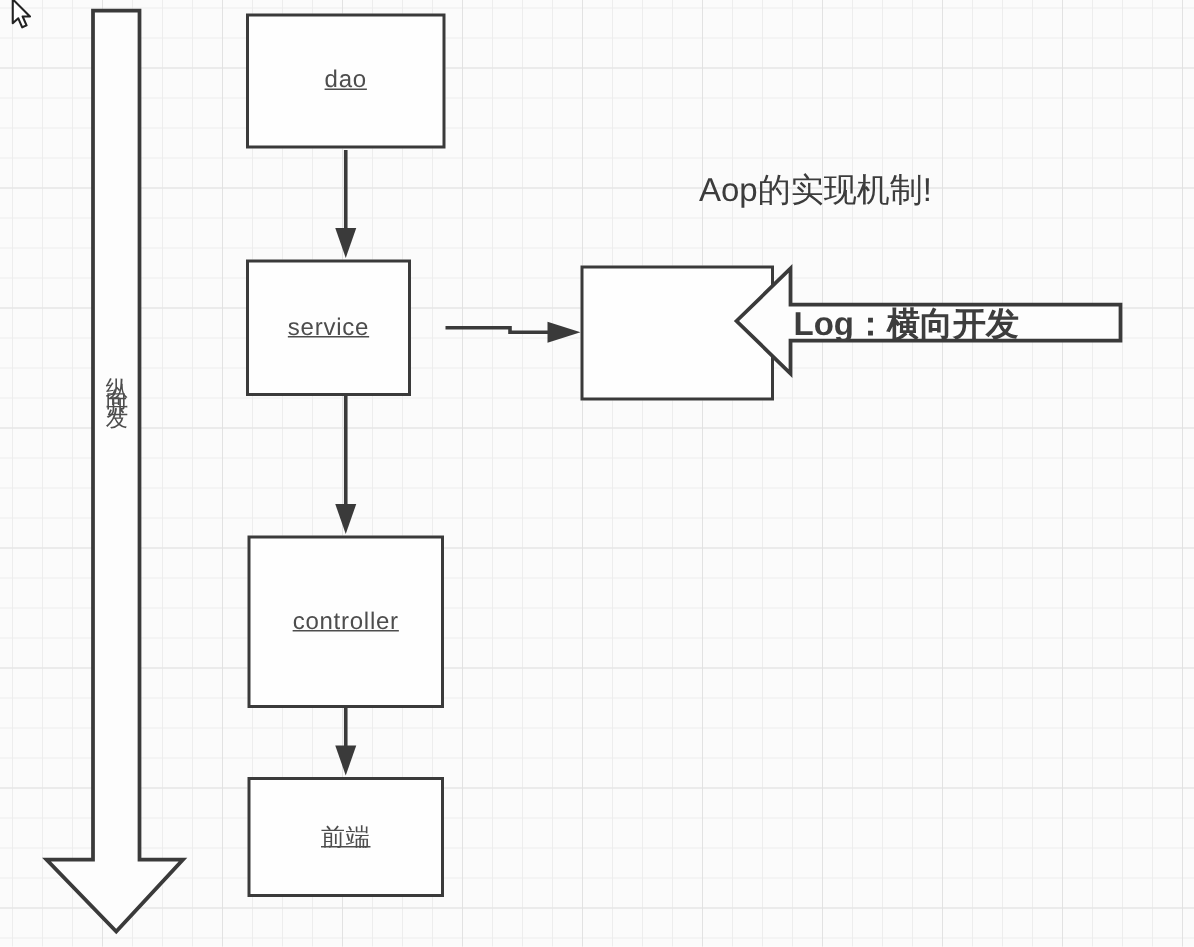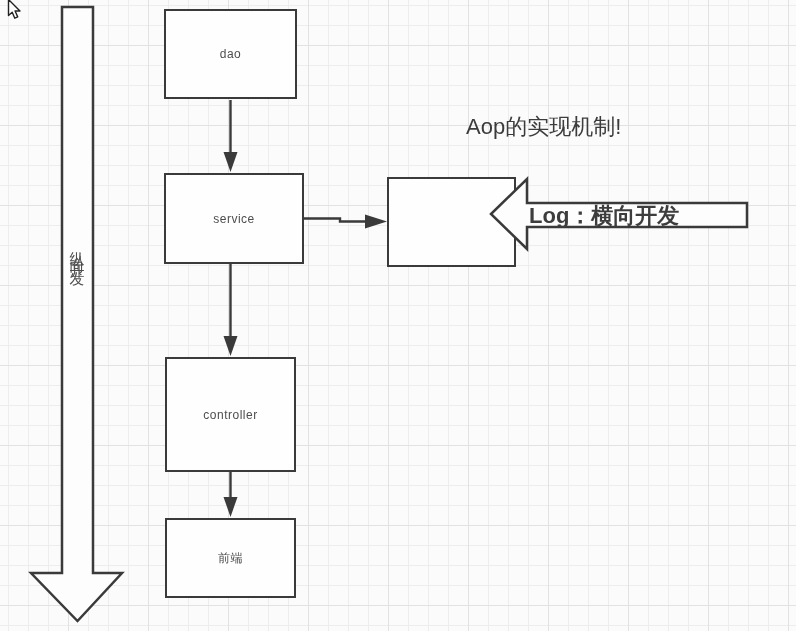--- a/index.html
+++ b/index.html
@@ -18,21 +18,21 @@
       linear-gradient(to right, var(--gmaj) 1px, transparent 1px),
       linear-gradient(to bottom, var(--gmaj) 1px, transparent 1px),
       linear-gradient(to right, var(--gmin) 1px, transparent 1px),
       linear-gradient(to bottom, var(--gmin) 1px, transparent 1px);
     background-size:80px 80px,80px 80px,20px 20px,20px 20px;
     background-position:68px 45px,68px 45px,8px 5px,8px 5px;
   }
   .node{
     position:absolute;background:#fefefe;border:2px solid var(--stroke);
     display:flex;align-items:center;justify-content:center;
-    font-size:12px;color:var(--text);letter-spacing:.5px;box-sizing:border-box;
+    font-size:16px;color:var(--text);letter-spacing:.5px;box-sizing:border-box;text-decoration:underline;
   }
   .shape-svg{position:absolute;overflow:visible;}
   .shape-svg .outline{fill:#fdfdfd;stroke:var(--stroke);stroke-width:2.5;stroke-linejoin:miter;}
   .shape-svg .line{fill:none;stroke:var(--stroke);stroke-width:2.4;}
   .shape-svg .solid{fill:var(--stroke);stroke:none;}
   .v-label{
     position:absolute;left:62px;top:239px;width:31px;
     writing-mode:vertical-lr;text-orientation:upright;
     font-size:15px;letter-spacing:7px;color:var(--text);line-height:31px;
     text-align:left;white-space:nowrap;
@@ -71,21 +71,21 @@
   </g>
   <g>
     <path class="line" d="M297,218.5 L340,218.5 L340,221.5 L366,221.5"></path>
     <polygon class="solid" points="387,221.5 365,214.5 365,228.5"></polygon>
   </g>
 </svg>
 
 <div class="node" style="left:164px;top:9px;width:133px;height:90px;">
   <span>dao</span>
 </div>
-<div class="node" style="left:164px;top:173px;width:140px;height:91px;">
+<div class="node" style="left:164px;top:173px;width:110px;height:91px;">
   <span>service</span>
 </div>
 <div class="node" style="left:165px;top:357px;width:131px;height:115px;">
   <span>controller</span>
 </div>
 <div class="node" style="left:165px;top:518px;width:131px;height:80px;">
   <span>前端</span>
 </div>
 
 <div class="node" style="left:387px;top:177px;width:129px;height:90px;">

